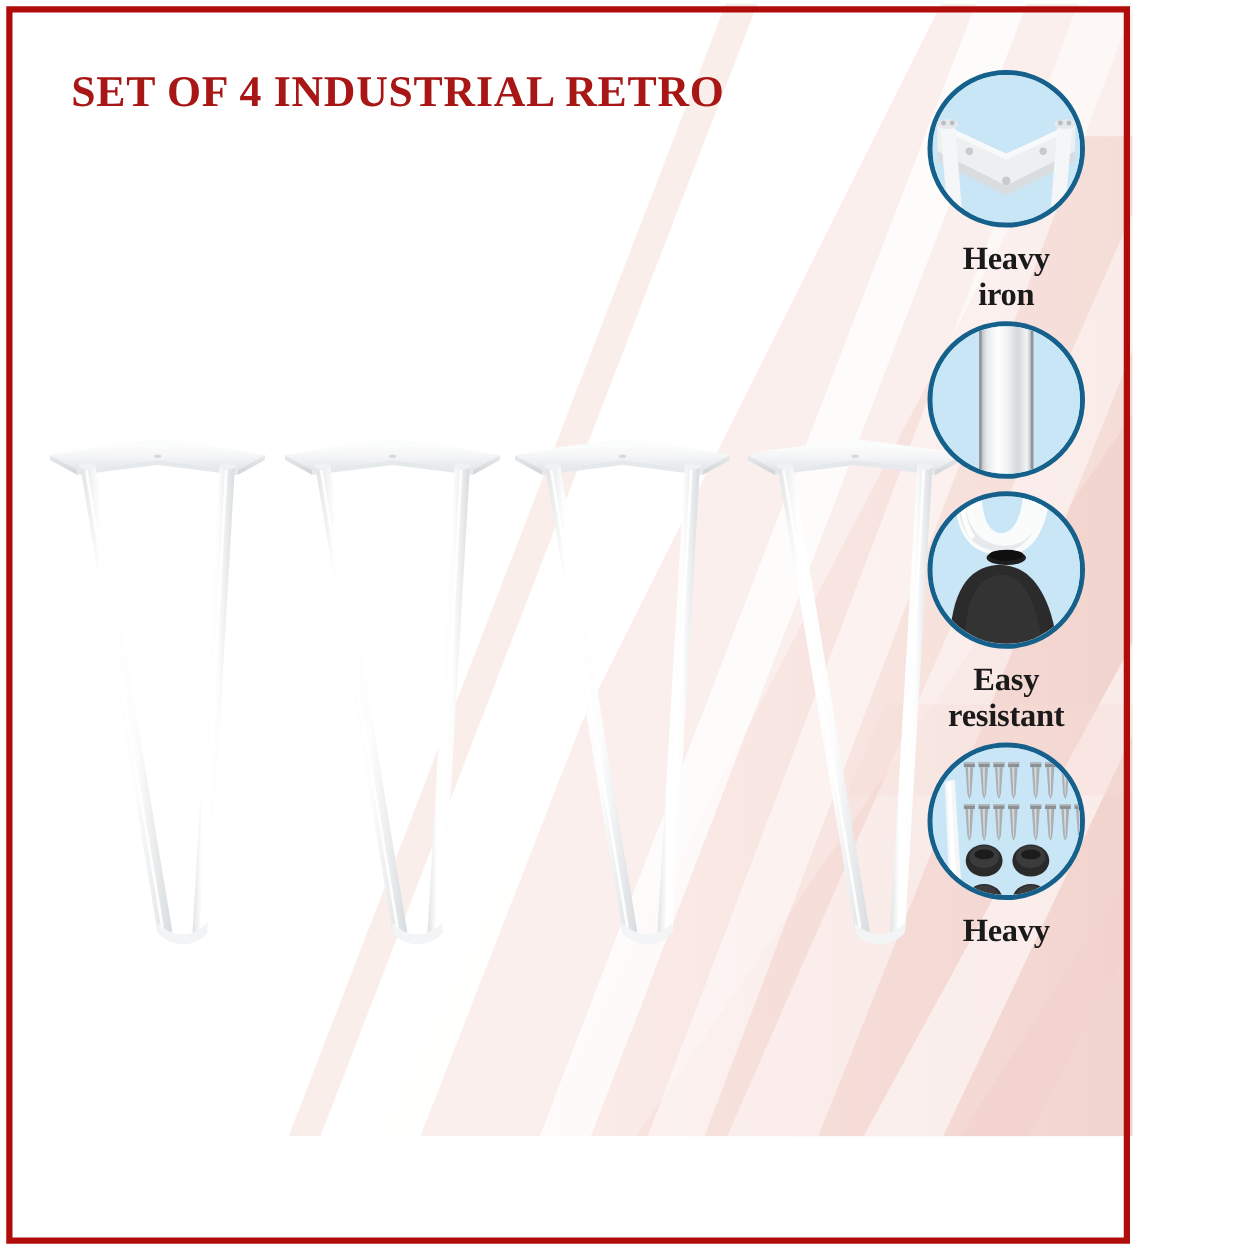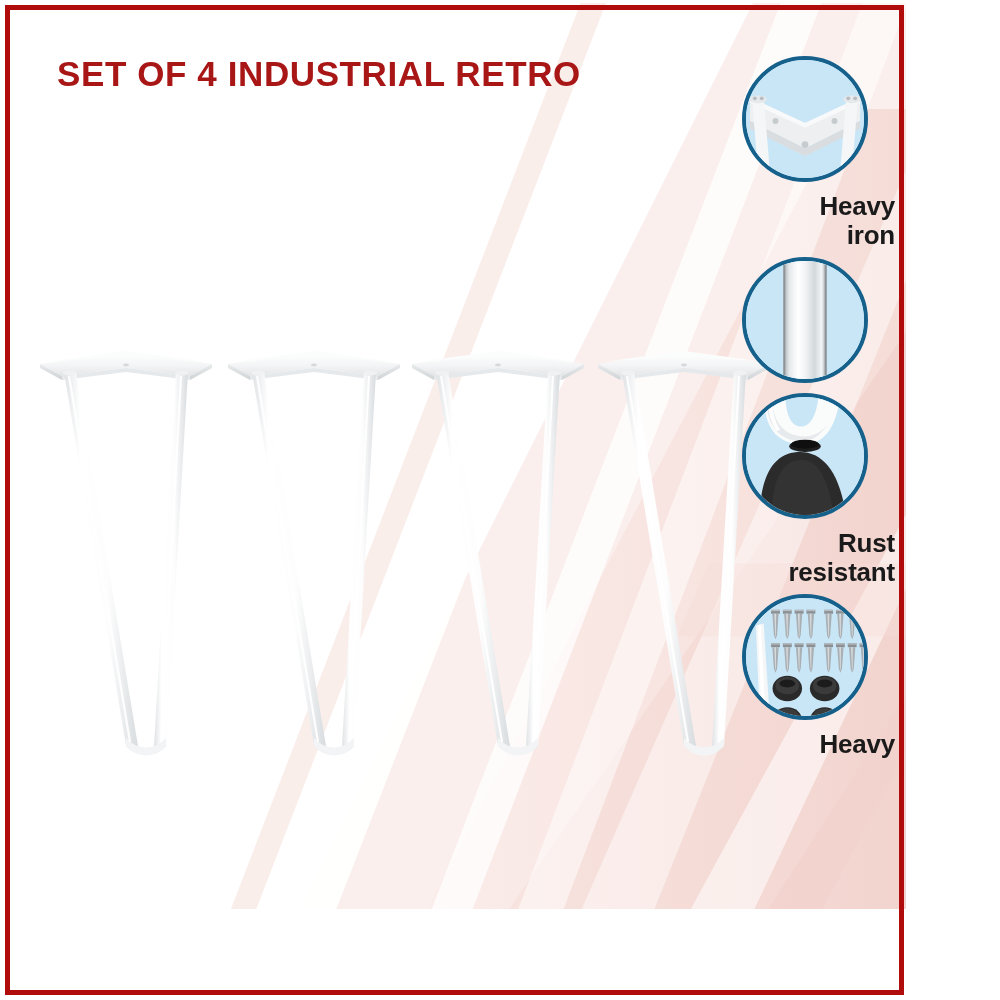--- a/index.html
+++ b/index.html
@@ -6,21 +6,21 @@
     margin: 0;
     padding: 0;
     background: #ffffff;
   }
   #page {
     position: relative;
     width: 909px;
     height: 1000px;
     overflow: hidden;
     background: #ffffff;
-    font-family: Liberation Sans, sans-serif;
+    font-family: Liberation Serif, serif;
   }
 
   
   .bg-base {
     position: absolute;
     inset: 0;
     background: #ffffff;
   }
 
   
@@ -81,21 +81,21 @@
   .features {
     position: absolute;
     right: 14px;
     top: 56px;
     width: 180px;
     z-index: 30;
   }
   .feature {
     width: 180px;
     margin-bottom: 6px;
-    text-align: right;
+    text-align: center;
   }
   .feature-circle {
     position: relative;
     width: 126px;
     height: 126px;
     margin: 0 auto;
     border-radius: 50%;
     border: 4px solid #15618C;
     background: #C9E6F7;
     overflow: hidden;
@@ -276,21 +276,21 @@
           <path d="M14,124 C14,80 28,58 52,56 C76,54 96,74 102,124 Z" fill="#2B2B2B"></path>
           <path d="M26,124 C26,86 36,66 54,64 C70,62 84,78 90,124 Z" fill="#3A3A3A" opacity="0.55"></path>
 
           <ellipse cx="60" cy="50" rx="16" ry="6" fill="#1E1E1E"></ellipse>
           <ellipse cx="60" cy="48" rx="14" ry="4.5" fill="#0F0F0F"></ellipse>
 
           <path d="M24,-4 C24,14 27,26 33,34" stroke="#FFFFFF" stroke-width="4" fill="none" opacity="0.9"></path>
         </svg>
       </div>
       <div class="feature-label">
-        <span>Rust</span>
+        <span>Easy</span>
         <span>resistant</span>
       </div>
     </div>
 
     <div class="feature">
       <div class="feature-circle">
         <svg class="icon-svg" viewBox="0 0 120 120">
           <rect width="120" height="120" fill="#C9E6F7"></rect>
           <defs>
             <g id="screw">

